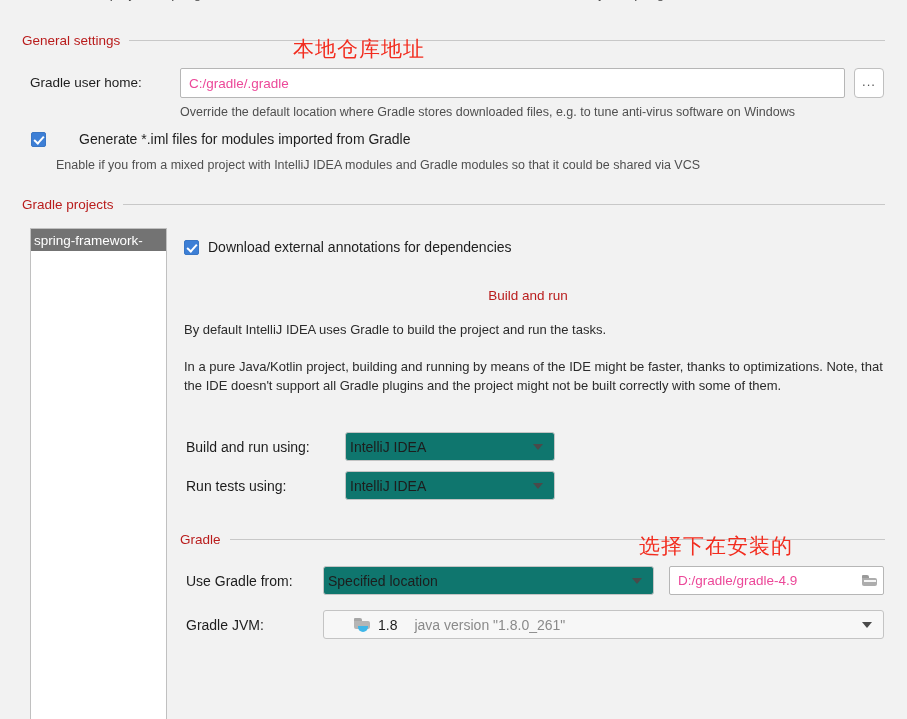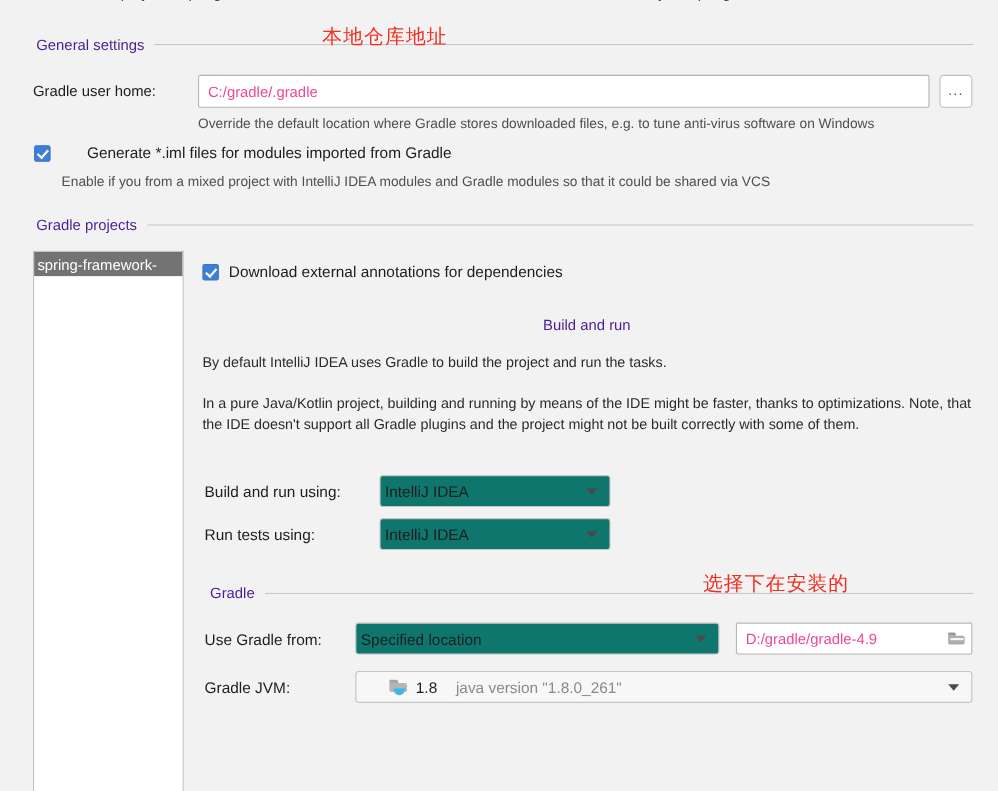--- a/index.html
+++ b/index.html
@@ -31,23 +31,22 @@
 
   
   .section-head {
     position: absolute;
     display: flex;
     align-items: center;
     white-space: nowrap;
   }
   .section-head .sh-label {
     font-size: 13.5px;
-    color: #4c1d95;
+    color: #b91c1c;
     padding-right: 9px;
-    margin-left: 11px;
   }
   .section-head .sh-rule {
     flex: 1 1 auto;
     height: 1px;
     background: #c8c8c8;
   }
 
   
   .field-label {
     position: absolute;
@@ -246,24 +245,25 @@
   .jvm-detail {
     color: #8a8a8a;
     font-size: 14px;
   }
 
   
   .annotation {
     position: absolute;
     color: #f22c1e;
     font-family: "DejaVu Sans", sans-serif;
-    font-size: 18px;
+    font-size: 21px;
     font-weight: 400;
     white-space: nowrap;
     letter-spacing: 1px;
+    margin-top: 14px;
   }
 </style>
 </head>
 <body>
 
 <div id="clipped-top">
   <span class="ct-left">Linked Gradle projects:   spring-framework-5.2.x</span>
   <span class="ct-right">Project:  spring-framework</span>
 </div>
 

